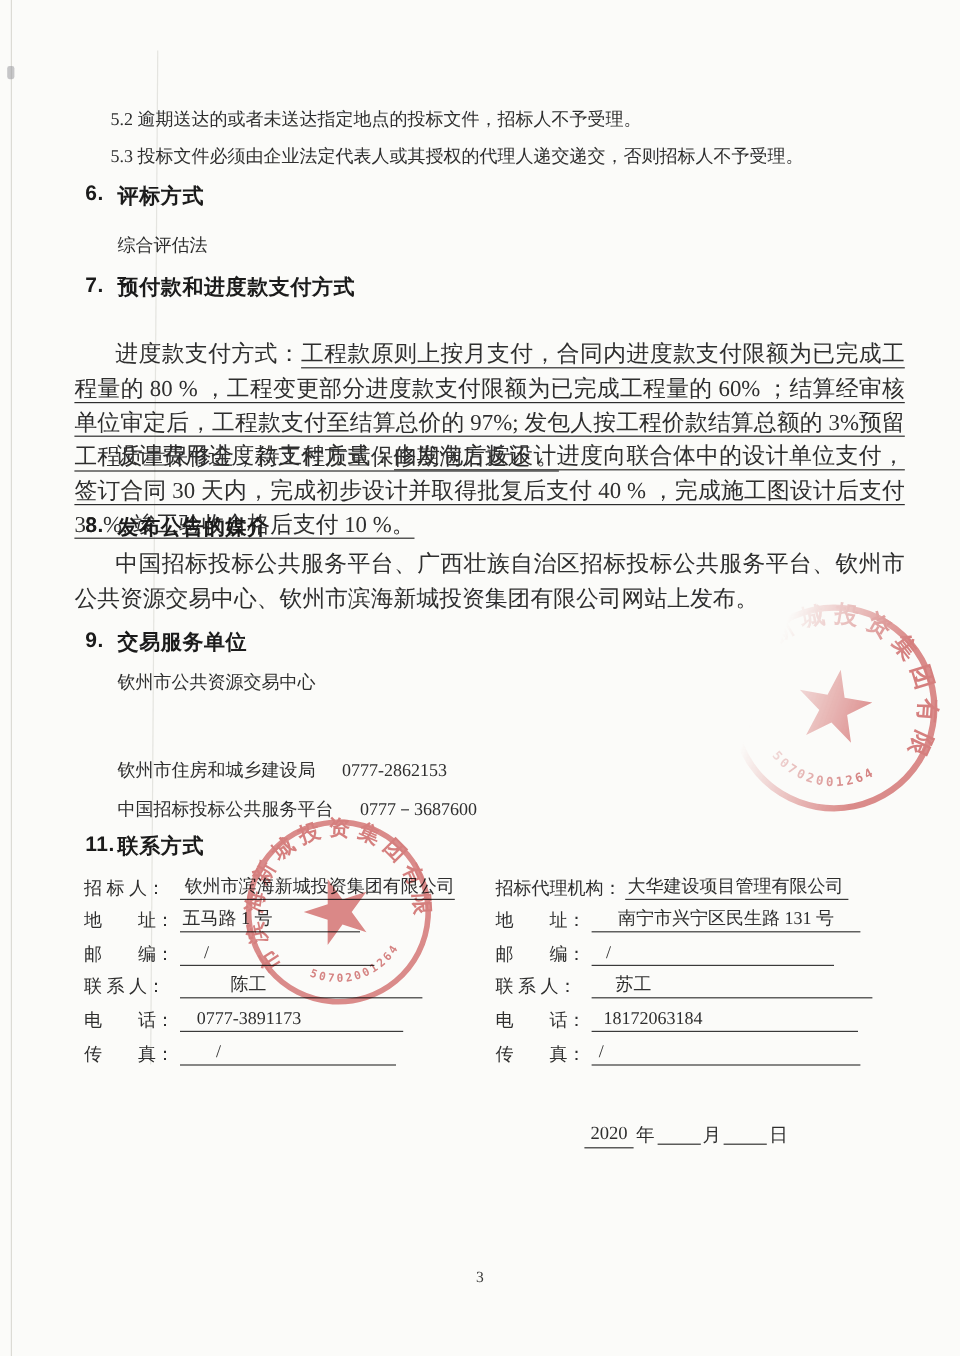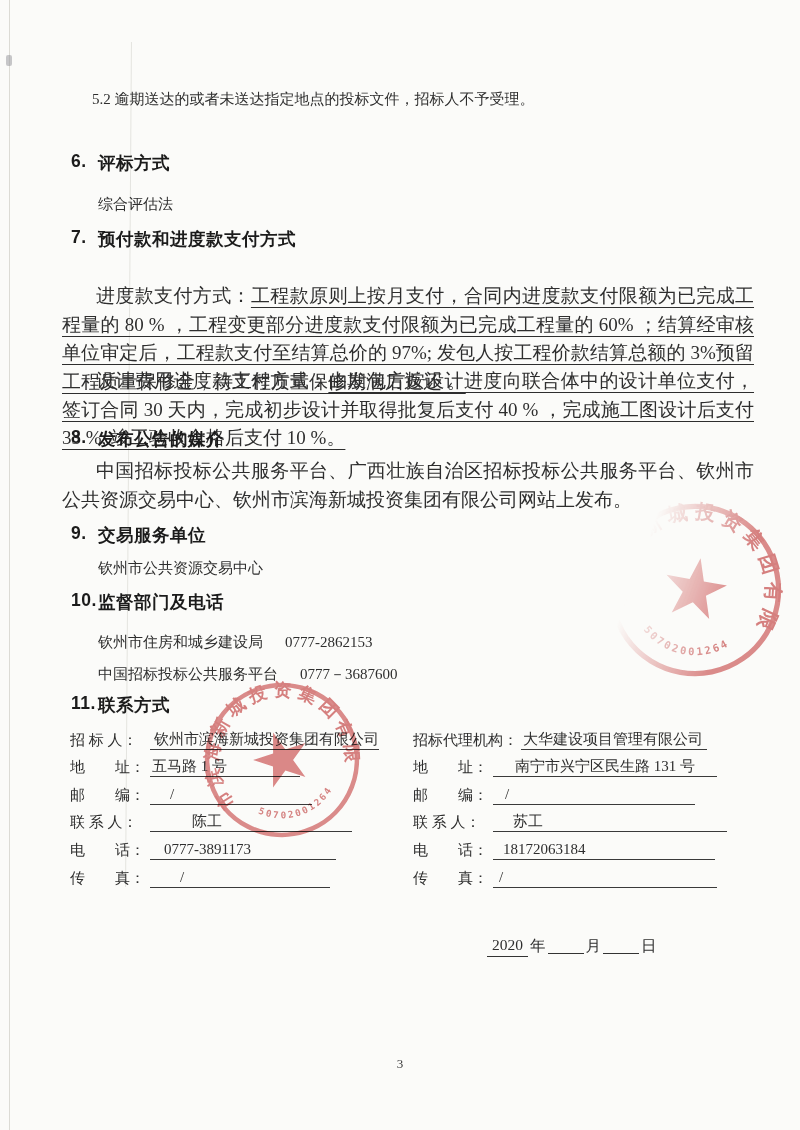--- a/index.html
+++ b/index.html
@@ -56,20 +56,21 @@
 </style>
 </head>
 <body>
 
 <div class="page">
   <div class="edge"></div>
   <div class="fold"></div>
   <div class="speck"></div>
 
   <div class="line" style="top:90px;left:92px">5.2 逾期送达的或者未送达指定地点的投标文件，招标人不予受理。</div>
+  <div class="line" style="top:121px;left:92px">5.3 投标文件必须由企业法定代表人或其授权的代理人递交递交，否则招标人不予受理。</div>
 
   <div class="heading" style="top:151px">
     <span class="hnum">6.</span>
     <span>评标方式</span>
   </div>
   <div class="line" style="top:195px;left:98px">综合评估法</div>
 
   <div class="heading" style="top:227px">
     <span class="hnum">7.</span>
     <span>预付款和进度款支付方式</span>
@@ -82,24 +83,20 @@
     <span>发布公告的媒介</span>
   </div>
   <p class="para" style="top:457px">中国招标投标公共服务平台、广西壮族自治区招标投标公共服务平台、钦州市公共资源交易中心、钦州市滨海新城投资集团有限公司网站上发布。</p>
 
   <div class="heading" style="top:523px">
     <span class="hnum">9.</span>
     <span>交易服务单位</span>
   </div>
   <div class="line" style="top:559px;left:98px">钦州市公共资源交易中心</div>
 
-  <div class="heading" style="top:590px">
-    <span class="hnum">10.</span>
-    <span>监督部门及电话</span>
-  </div>
   <div class="line" style="top:633px;left:98px">
     <span>钦州市住房和城乡建设局</span><span class="gap"></span><span>0777-2862153</span>
   </div>
   <div class="line" style="top:665px;left:98px">
     <span>中国招标投标公共服务平台</span><span class="gap"></span><span>0777－3687600</span>
   </div>
 
   <div class="heading" style="top:693px">
     <span class="hnum">11.</span>
     <span>联系方式</span>

